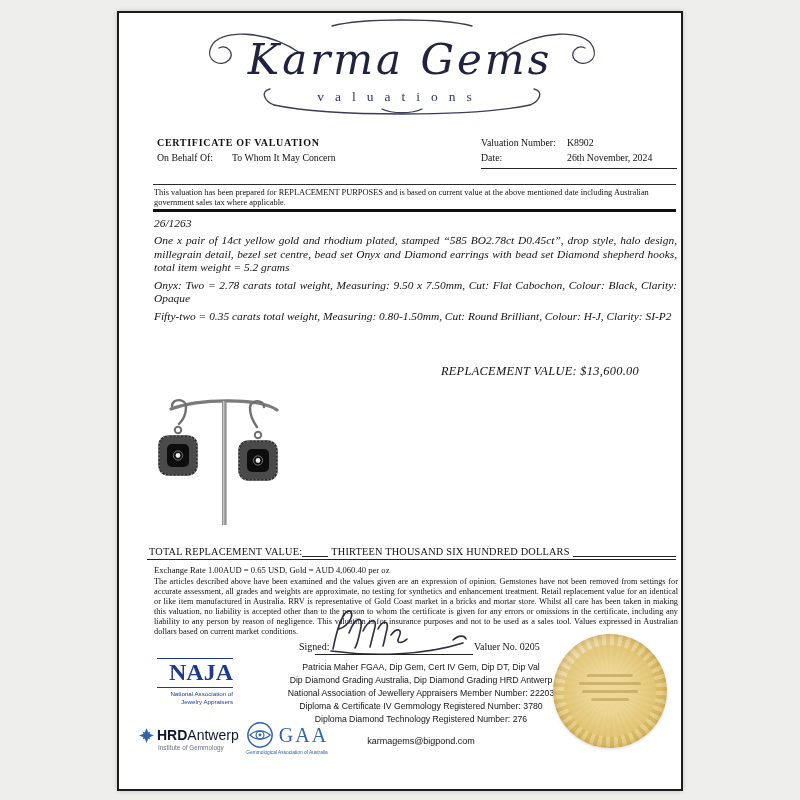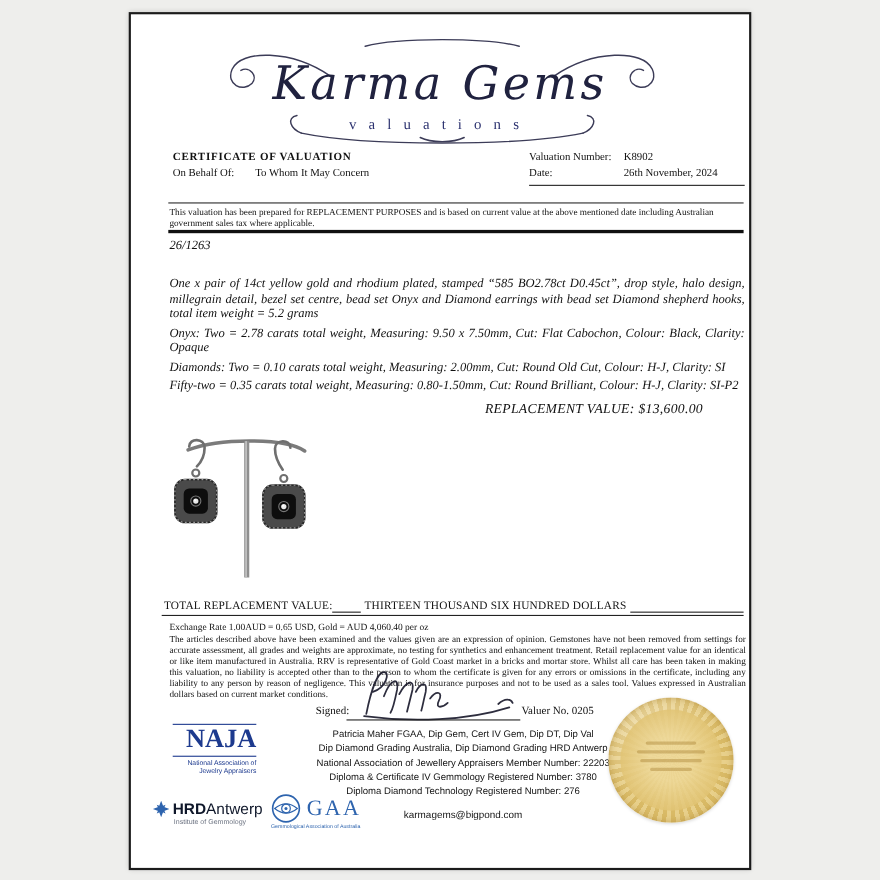--- a/index.html
+++ b/index.html
@@ -9,21 +9,21 @@
     font-family:"Liberation Serif",serif;
     color:#111;
     overflow:hidden;
   }
   .sheet{
     position:absolute;left:117px;top:11px;width:566px;height:780px;
     background:#fff;border:2px solid #1b1b1b;box-sizing:border-box;
     box-shadow:0 0 5px rgba(0,0,0,.18);
   }
   
-  .brand{position:absolute;left:0;top:16px;width:100%;height:110px;}
+  .brand{position:absolute;left:0;top:0;width:100%;height:110px;}
   .ornament{position:absolute;left:60px;top:4px;width:446px;height:100px;}
   .brand-script{
     position:absolute;left:0;top:22px;width:100%;text-align:center;
     font-family:"DejaVu Serif",serif;font-style:italic;
     font-size:42px;letter-spacing:3px;color:#20223f;
   }
   .brand-sub{
     position:absolute;left:0;top:76px;width:100%;text-align:center;
     font-size:13.5px;letter-spacing:11px;color:#2d3370;box-sizing:border-box;
   }
@@ -35,21 +35,21 @@
   .valnum-value{position:absolute;left:448px;top:124px;font-size:9.8px;}
   .date-label{position:absolute;left:362px;top:139px;font-size:9.8px;}
   .date-value{position:absolute;left:448px;top:139px;font-size:9.8px;}
   .date-underline{position:absolute;left:362px;top:155px;width:196px;height:1.1px;background:#222;}
   .rule-thin{position:absolute;left:34px;top:171px;width:523px;height:1.2px;background:#2a2a2a;}
   .purpose-note{position:absolute;left:35px;top:175px;width:522px;font-size:8.4px;line-height:10.2px;}
   .rule-thick{position:absolute;left:34px;top:196px;width:523px;height:3.4px;background:#101010;}
   
   .body-block{position:absolute;left:35px;top:204px;width:523px;}
   .body-block p{font-style:italic;font-size:11.4px;line-height:13.8px;margin:0 0 3.5px 0;text-align:justify;}
-  .body-block p.ref{text-align:left;margin-bottom:21px;}
+  .body-block p.ref{text-align:left;margin-bottom:3px;}
   .replacement{
     position:absolute;left:290px;top:351px;width:262px;text-align:center;
     font-style:italic;font-size:12.4px;letter-spacing:.3px;
   }
   
   .photo{position:absolute;left:26px;top:372px;width:170px;height:155px;}
   
   .total-row{
     position:absolute;left:30px;top:531px;width:527px;
     display:flex;align-items:flex-end;font-size:10.3px;letter-spacing:.2px;
@@ -58,21 +58,21 @@
   .total-words{padding:0 3px;}
   .t-fill-a{width:26px;height:12px;border-bottom:1.1px solid #222;}
   .t-fill-b{flex:1;height:12px;border-bottom:1.1px solid #222;}
   .total-rule{position:absolute;left:28px;top:546px;width:529px;height:1.4px;background:#222;}
   .exchange{position:absolute;left:35px;top:552px;font-size:8.6px;}
   .disclaimer{
     position:absolute;left:35px;top:564px;width:524px;
     font-size:8.35px;line-height:9.9px;text-align:justify;
   }
   
-  .signed-label{position:absolute;left:168px;top:628px;font-size:10px;}
+  .signed-label{position:absolute;left:180px;top:628px;font-size:10px;}
   .signature{position:absolute;left:196px;top:592px;width:160px;height:52px;}
   .sig-line{position:absolute;left:196px;top:641px;width:158px;height:1px;background:#222;}
   .valuer-no{position:absolute;left:355px;top:628px;font-size:10px;}
   
   .credentials{
     position:absolute;left:146px;top:648px;width:312px;text-align:center;
     font-family:"Liberation Sans",sans-serif;font-size:8.7px;line-height:13px;color:#141414;
   }
   .email{
     position:absolute;left:146px;top:723px;width:312px;text-align:center;
@@ -147,21 +147,20 @@
     <div class="date-value">26th November, 2024</div>
     <div class="date-underline"></div>
     <div class="rule-thin"></div>
     <div class="purpose-note">This valuation has been prepared for REPLACEMENT PURPOSES and is based on current value at the above mentioned date including Australian government sales tax where applicable.</div>
     <div class="rule-thick"></div>
 
     <div class="body-block">
       <p class="ref">26/1263</p>
       <p>One x pair of 14ct yellow gold and rhodium plated, stamped “585 BO2.78ct D0.45ct”, drop style, halo design, millegrain detail, bezel set centre, bead set Onyx and Diamond earrings with bead set Diamond shepherd hooks, total item weight = 5.2 grams</p>
       <p>Onyx: Two = 2.78 carats total weight, Measuring: 9.50 x 7.50mm, Cut: Flat Cabochon, Colour: Black, Clarity: Opaque</p>
-      <p>Diamonds: Two = 0.10 carats total weight, Measuring: 2.00mm, Cut: Round Old Cut, Colour: H-J, Clarity: SI</p>
       <p>Fifty-two = 0.35 carats total weight, Measuring: 0.80-1.50mm, Cut: Round Brilliant, Colour: H-J, Clarity: SI-P2</p>
     </div>
     <div class="replacement">REPLACEMENT VALUE: $13,600.00</div>
 
     <svg class="photo" viewBox="0 0 170 155">
       <rect x="0" y="0" width="170" height="155" fill="#ffffff"></rect>
       <g>
         <path d="M26 24 C55 13 115 13 132 25" stroke="#7b7b7b" stroke-width="3.2" fill="none" stroke-linecap="round"></path>
         <rect x="77" y="16" width="4.6" height="124" fill="#8f8f8f"></rect>
         <rect x="78" y="16" width="1.4" height="124" fill="#c9c9c9"></rect>

